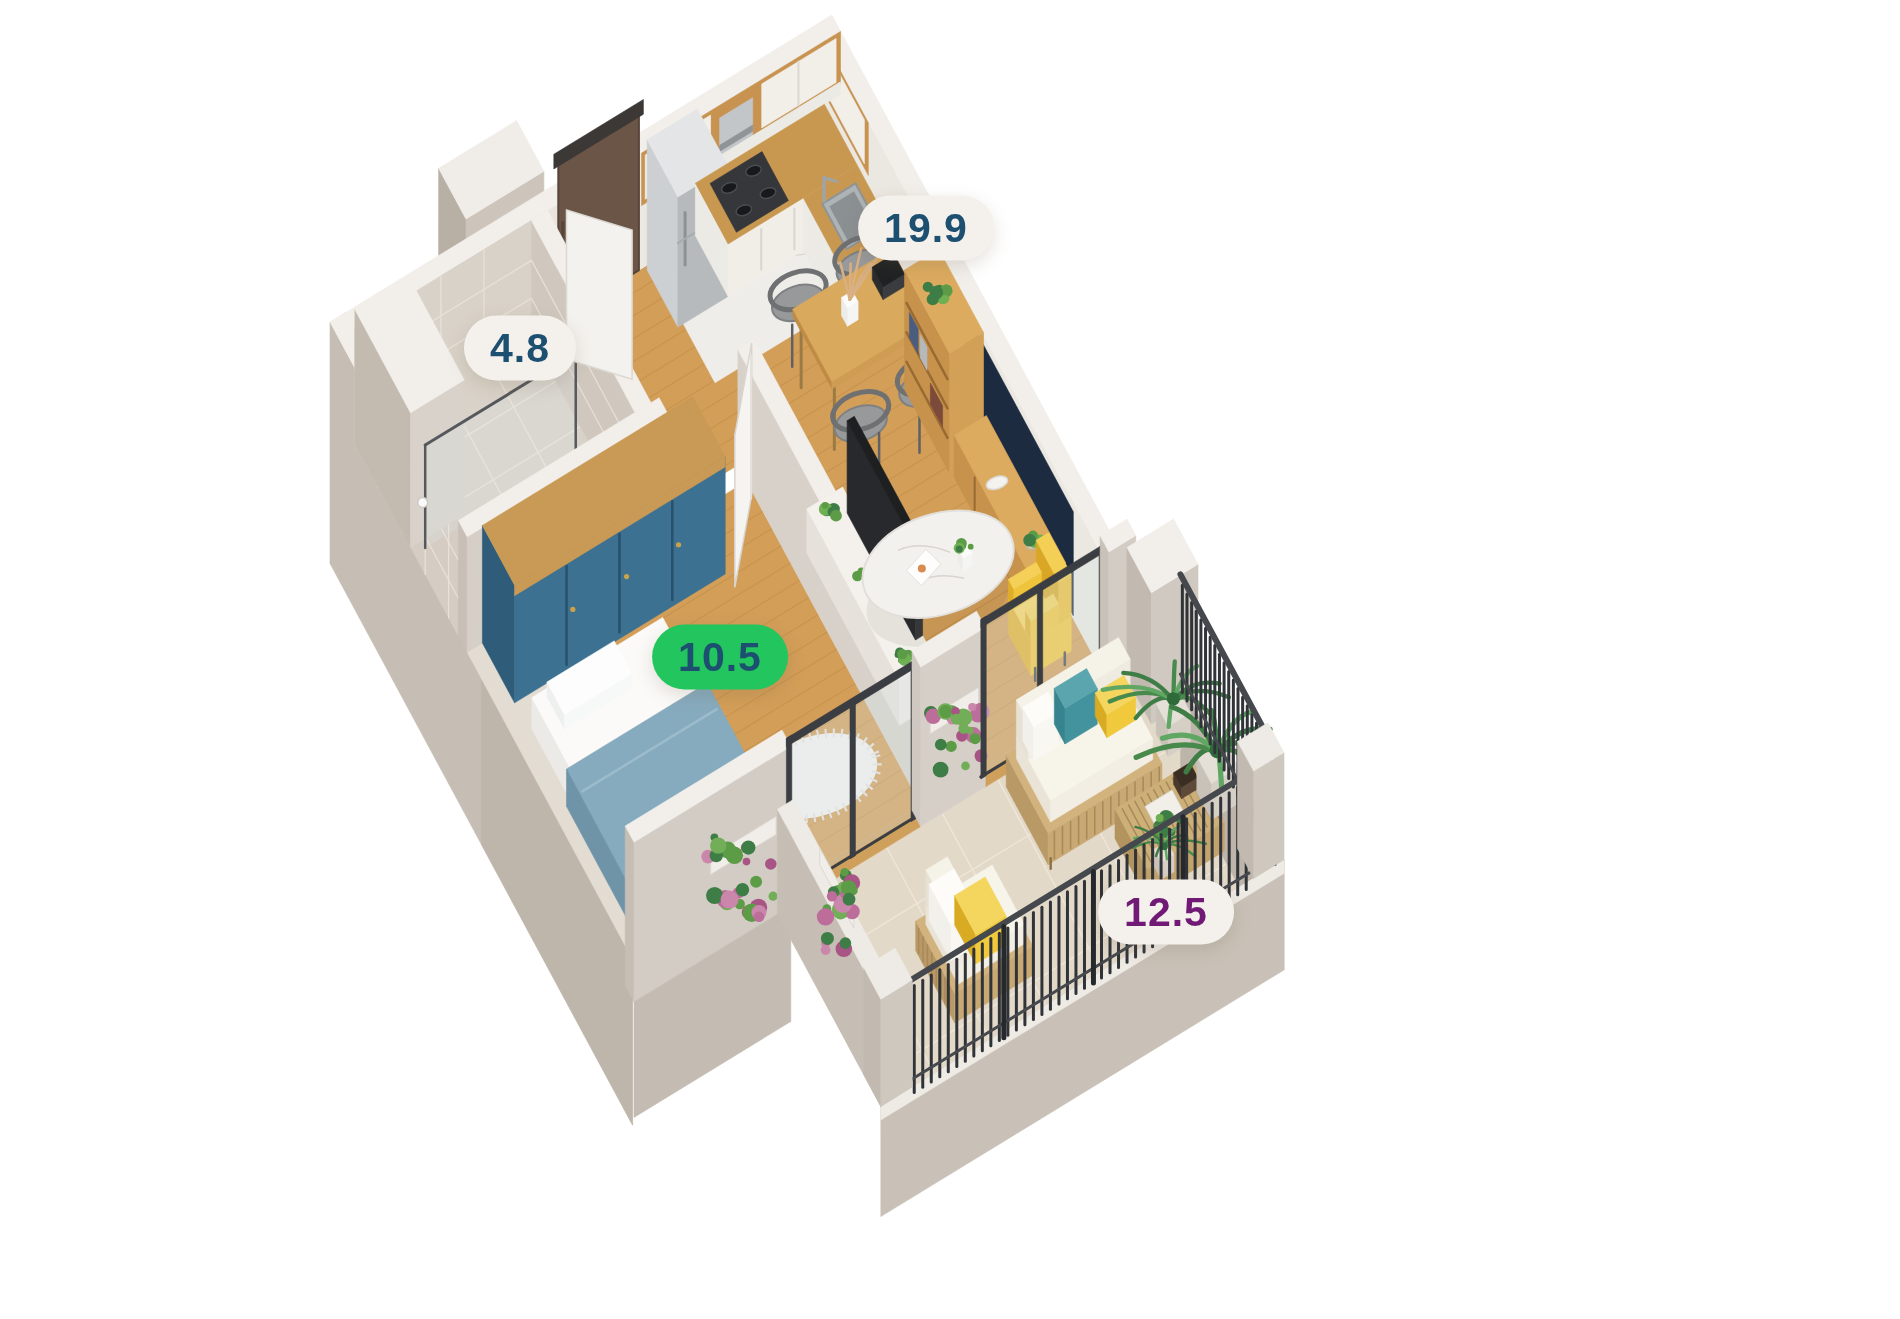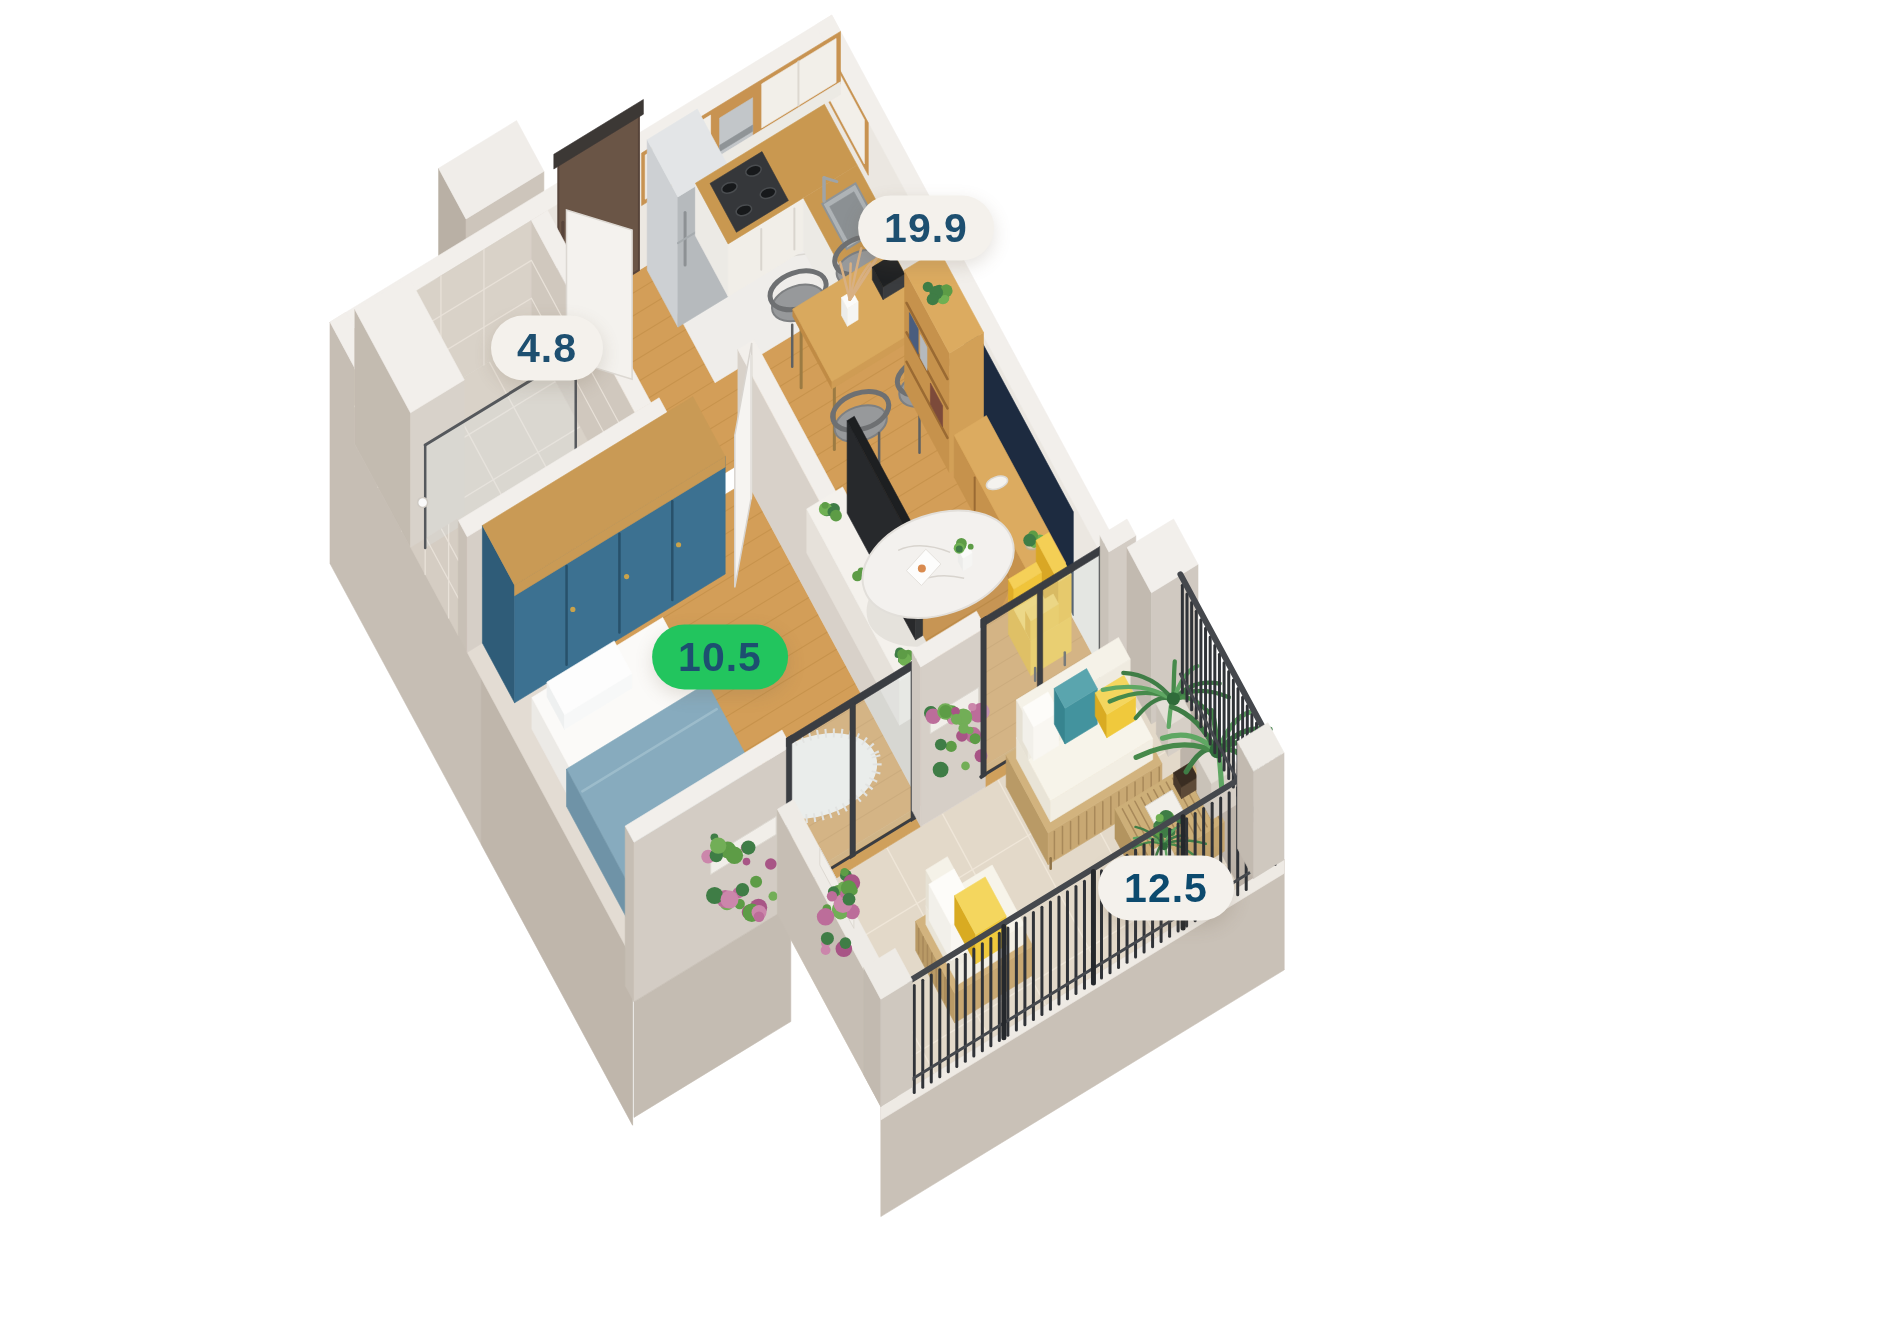--- a/index.html
+++ b/index.html
@@ -658,16 +658,16 @@
         <circle cx="825.5" cy="916.8" r="8.7" fill="#bc6d9a"></circle>
         <circle cx="844.1" cy="893.9" r="3.9" fill="#bc6d9a"></circle>
         <circle cx="844.6" cy="872.1" r="4.2" fill="#5d9c46"></circle>
         <circle cx="852.6" cy="890.4" r="5.1" fill="#5d9c46"></circle>
         <circle cx="848.6" cy="887.9" r="7.7" fill="#5d9c46"></circle>
         <circle cx="849.0" cy="899.2" r="6.4" fill="#3f7d46"></circle>
       </g>
     </svg>
 
   <div class="area-label" style="left: 926px; top: 228px; background: rgb(244, 241, 236); color: rgb(29, 79, 112);">19.9</div>
-  <div class="area-label" style="left: 547px; top: 348px; background: rgb(244, 241, 236); color: rgb(29, 79, 112);">4.8</div>
+  <div class="area-label" style="left: 520px; top: 348px; background: rgb(244, 241, 236); color: rgb(29, 79, 112);">4.8</div>
   <div class="area-label" style="left: 720px; top: 657px; background: #22c55e; color: rgb(29, 79, 112);">10.5</div>
-  <div class="area-label" style="left: 1166px; top: 888px; background: rgb(244, 241, 236); color: #0c4a6e; text-align: right;">12.5</div>
+  <div class="area-label" style="left: 1166px; top: 912px; background: rgb(244, 241, 236); color: #701a75; text-align: right;">12.5</div>
 </div>
 
 </body></html>

